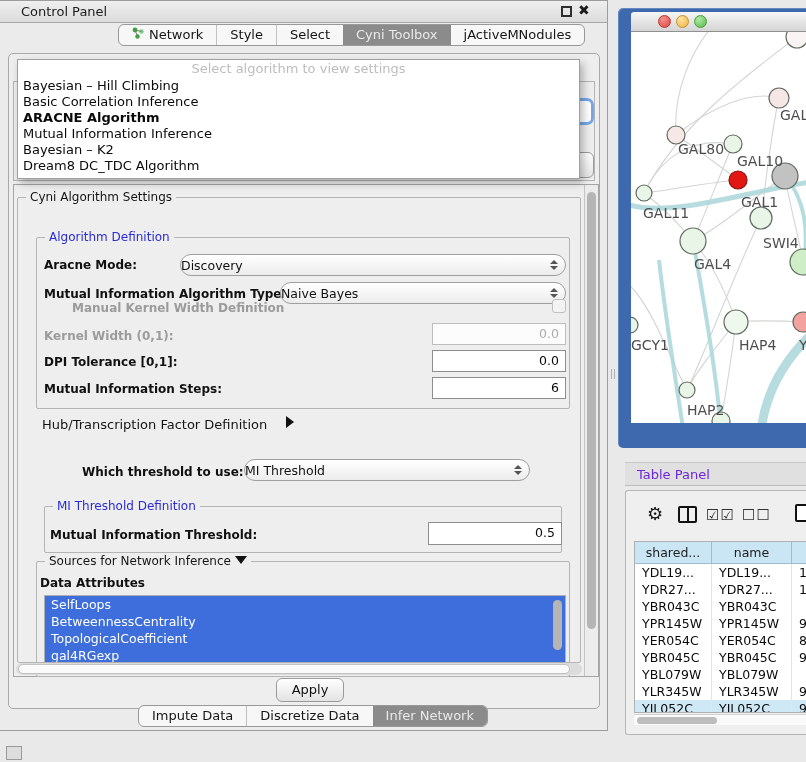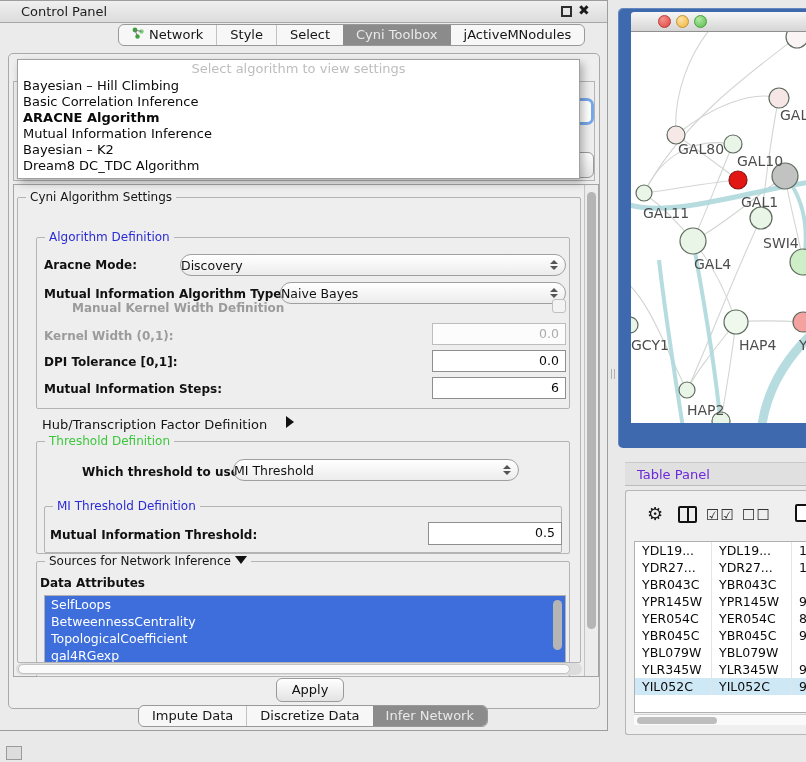--- a/index.html
+++ b/index.html
@@ -192,25 +192,22 @@
     <span class="abs field-label disabled" style="left:44px;top:328px;">Kernel Width (0,1):</span>
     <div class="abs tfield disabled" style="left:432px;top:322px;width:134px;height:22px;">0.0</div>
     <span class="abs field-label" style="left:44px;top:354px;">DPI Tolerance [0,1]:</span>
     <div class="abs tfield" style="left:432px;top:349px;width:134px;height:22px;">0.0</div>
     <span class="abs field-label" style="left:44px;top:381px;">Mutual Information Steps:</span>
     <div class="abs tfield" style="left:432px;top:376px;width:134px;height:22px;">6</div>
 
     <span class="abs plain-label" style="left:42px;top:416px;font-size:13px;">Hub/Transcription Factor Definition</span>
     <span class="abs" style="left:286px;top:415px;width:0;height:0;border-top:6px solid transparent;border-bottom:6px solid transparent;border-left:8px solid #111;"></span>
 
-    <div class="abs group" style="left:36px;top:440px;width:534px;height:113px;">
-      <span class="group-title green">Threshold Definition</span>
-    </div>
     <span class="abs field-label" style="left:82px;top:464px;">Which threshold to use:</span>
-    <div class="abs combo" style="left:233px;top:458px;width:286px;height:22px;">
+    <div class="abs combo" style="left:244px;top:458px;width:286px;height:22px;">
       <span>MI Threshold</span>
       <span class="arrows">
           <i class="up"></i>
           <i class="dn"></i>
         </span>
     </div>
     <div class="abs group" style="left:44px;top:505px;width:518px;height:47px;">
       <span class="group-title blue">MI Threshold Definition</span>
     </div>
     <span class="abs field-label" style="left:50px;top:527px;">Mutual Information Threshold:</span>
@@ -324,20 +321,25 @@
   <div class="abs tp-body">
     <span class="abs tp-toolbar-icon" style="left:21px;">⚙</span>
     <div class="abs icon-columns" style="left:52px;">
         <i></i>
       </div>
     <span class="abs icon-checks" style="left:80px;">☑☑</span>
     <span class="abs icon-checks" style="left:116px;">☐☐</span>
     <div class="abs icon-doc" style="left:169px;"></div>
 
     <div class="abs tbl">
+      <div class="tbl-headrow" id="tbl-head">
+          <div class="tbl-headcell" style="width: 77px; flex: 0 0 77px;">shared...</div>
+          <div class="tbl-headcell" style="width: 80px; flex: 0 0 80px;">name</div>
+          <div class="tbl-headcell" style="width: 40px; flex: 0 0 40px;">A</div>
+        </div>
       <div id="tbl-rows">
           <div class="tbl-row">
             <div class="tbl-cell" style="width: 77px; flex: 0 0 77px;">YDL19...</div>
             <div class="tbl-cell" style="width: 80px; flex: 0 0 80px;">YDL19...</div>
             <div class="tbl-cell" style="width: 40px; flex: 0 0 40px;">13</div>
           </div>
           <div class="tbl-row">
             <div class="tbl-cell" style="width: 77px; flex: 0 0 77px;">YDR27...</div>
             <div class="tbl-cell" style="width: 80px; flex: 0 0 80px;">YDR27...</div>
             <div class="tbl-cell" style="width: 40px; flex: 0 0 40px;">12</div>

